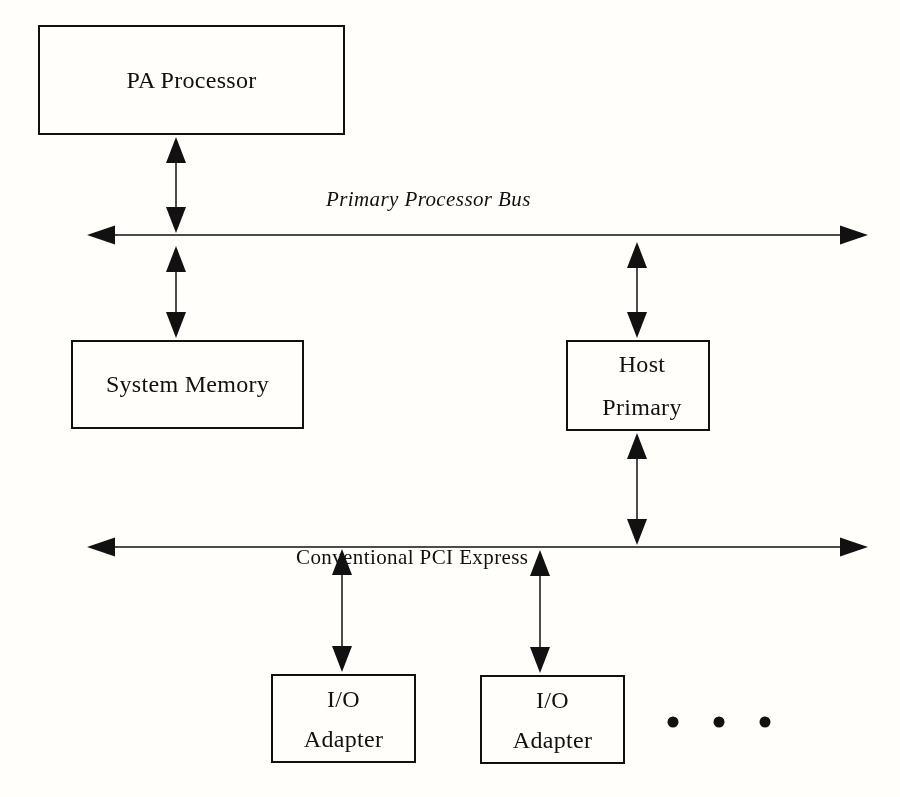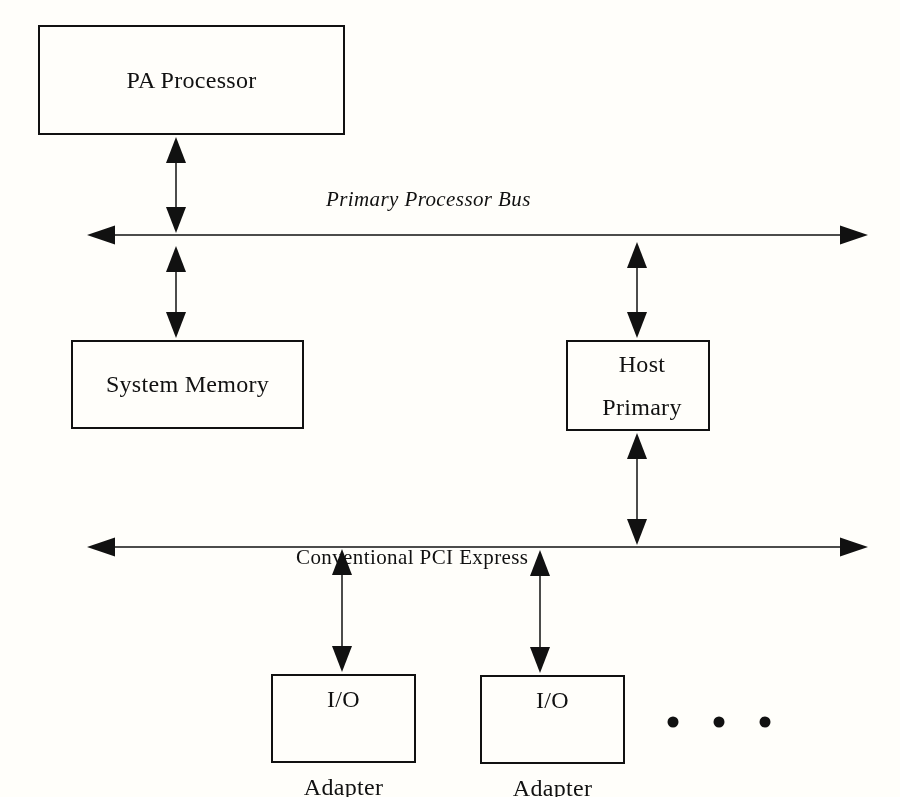--- a/index.html
+++ b/index.html
@@ -35,21 +35,20 @@
     text-align: right;
     font-size: 24px;
     letter-spacing: 0.3px;
   }
   .node-box .line {
     line-height: 43px;
     white-space: nowrap;
   }
   .node-box.small .line {
     line-height: 40px;
-    margin-top: 48px;
   }
   .bus-label {
     position: absolute;
     font-size: 21px;
     letter-spacing: 0.4px;
     white-space: nowrap;
   }
 </style>
 </head>
 <body>

